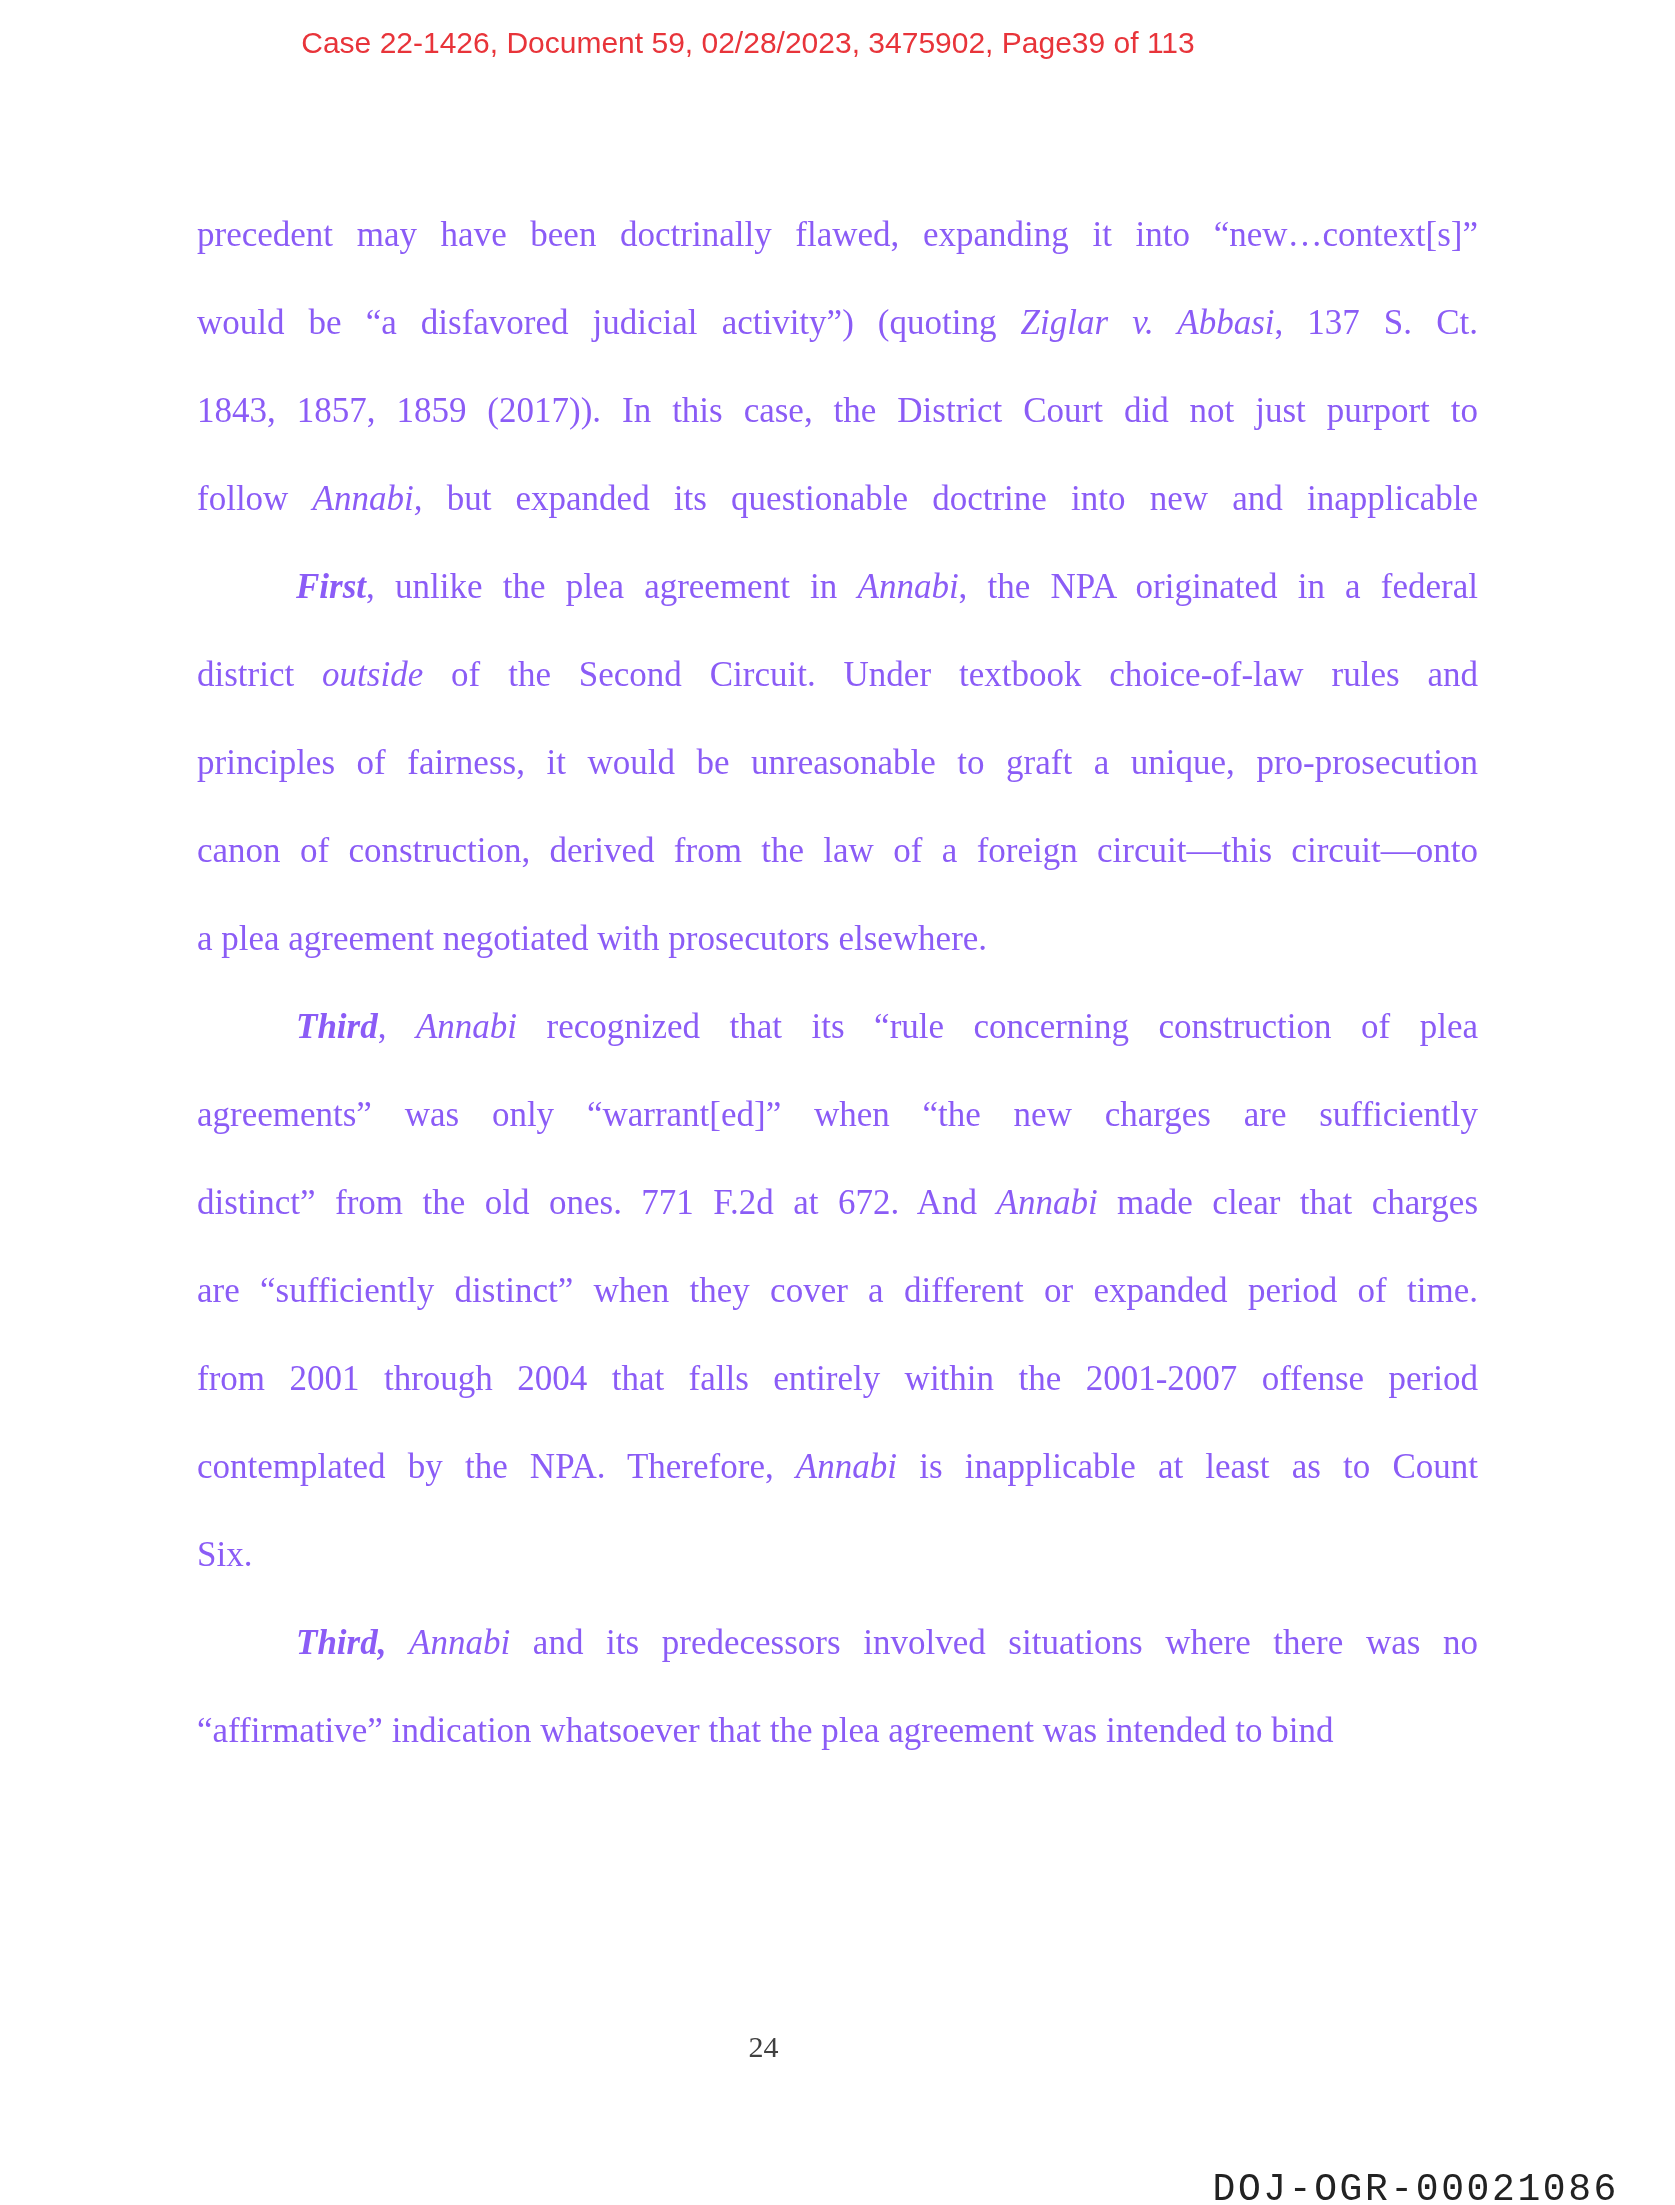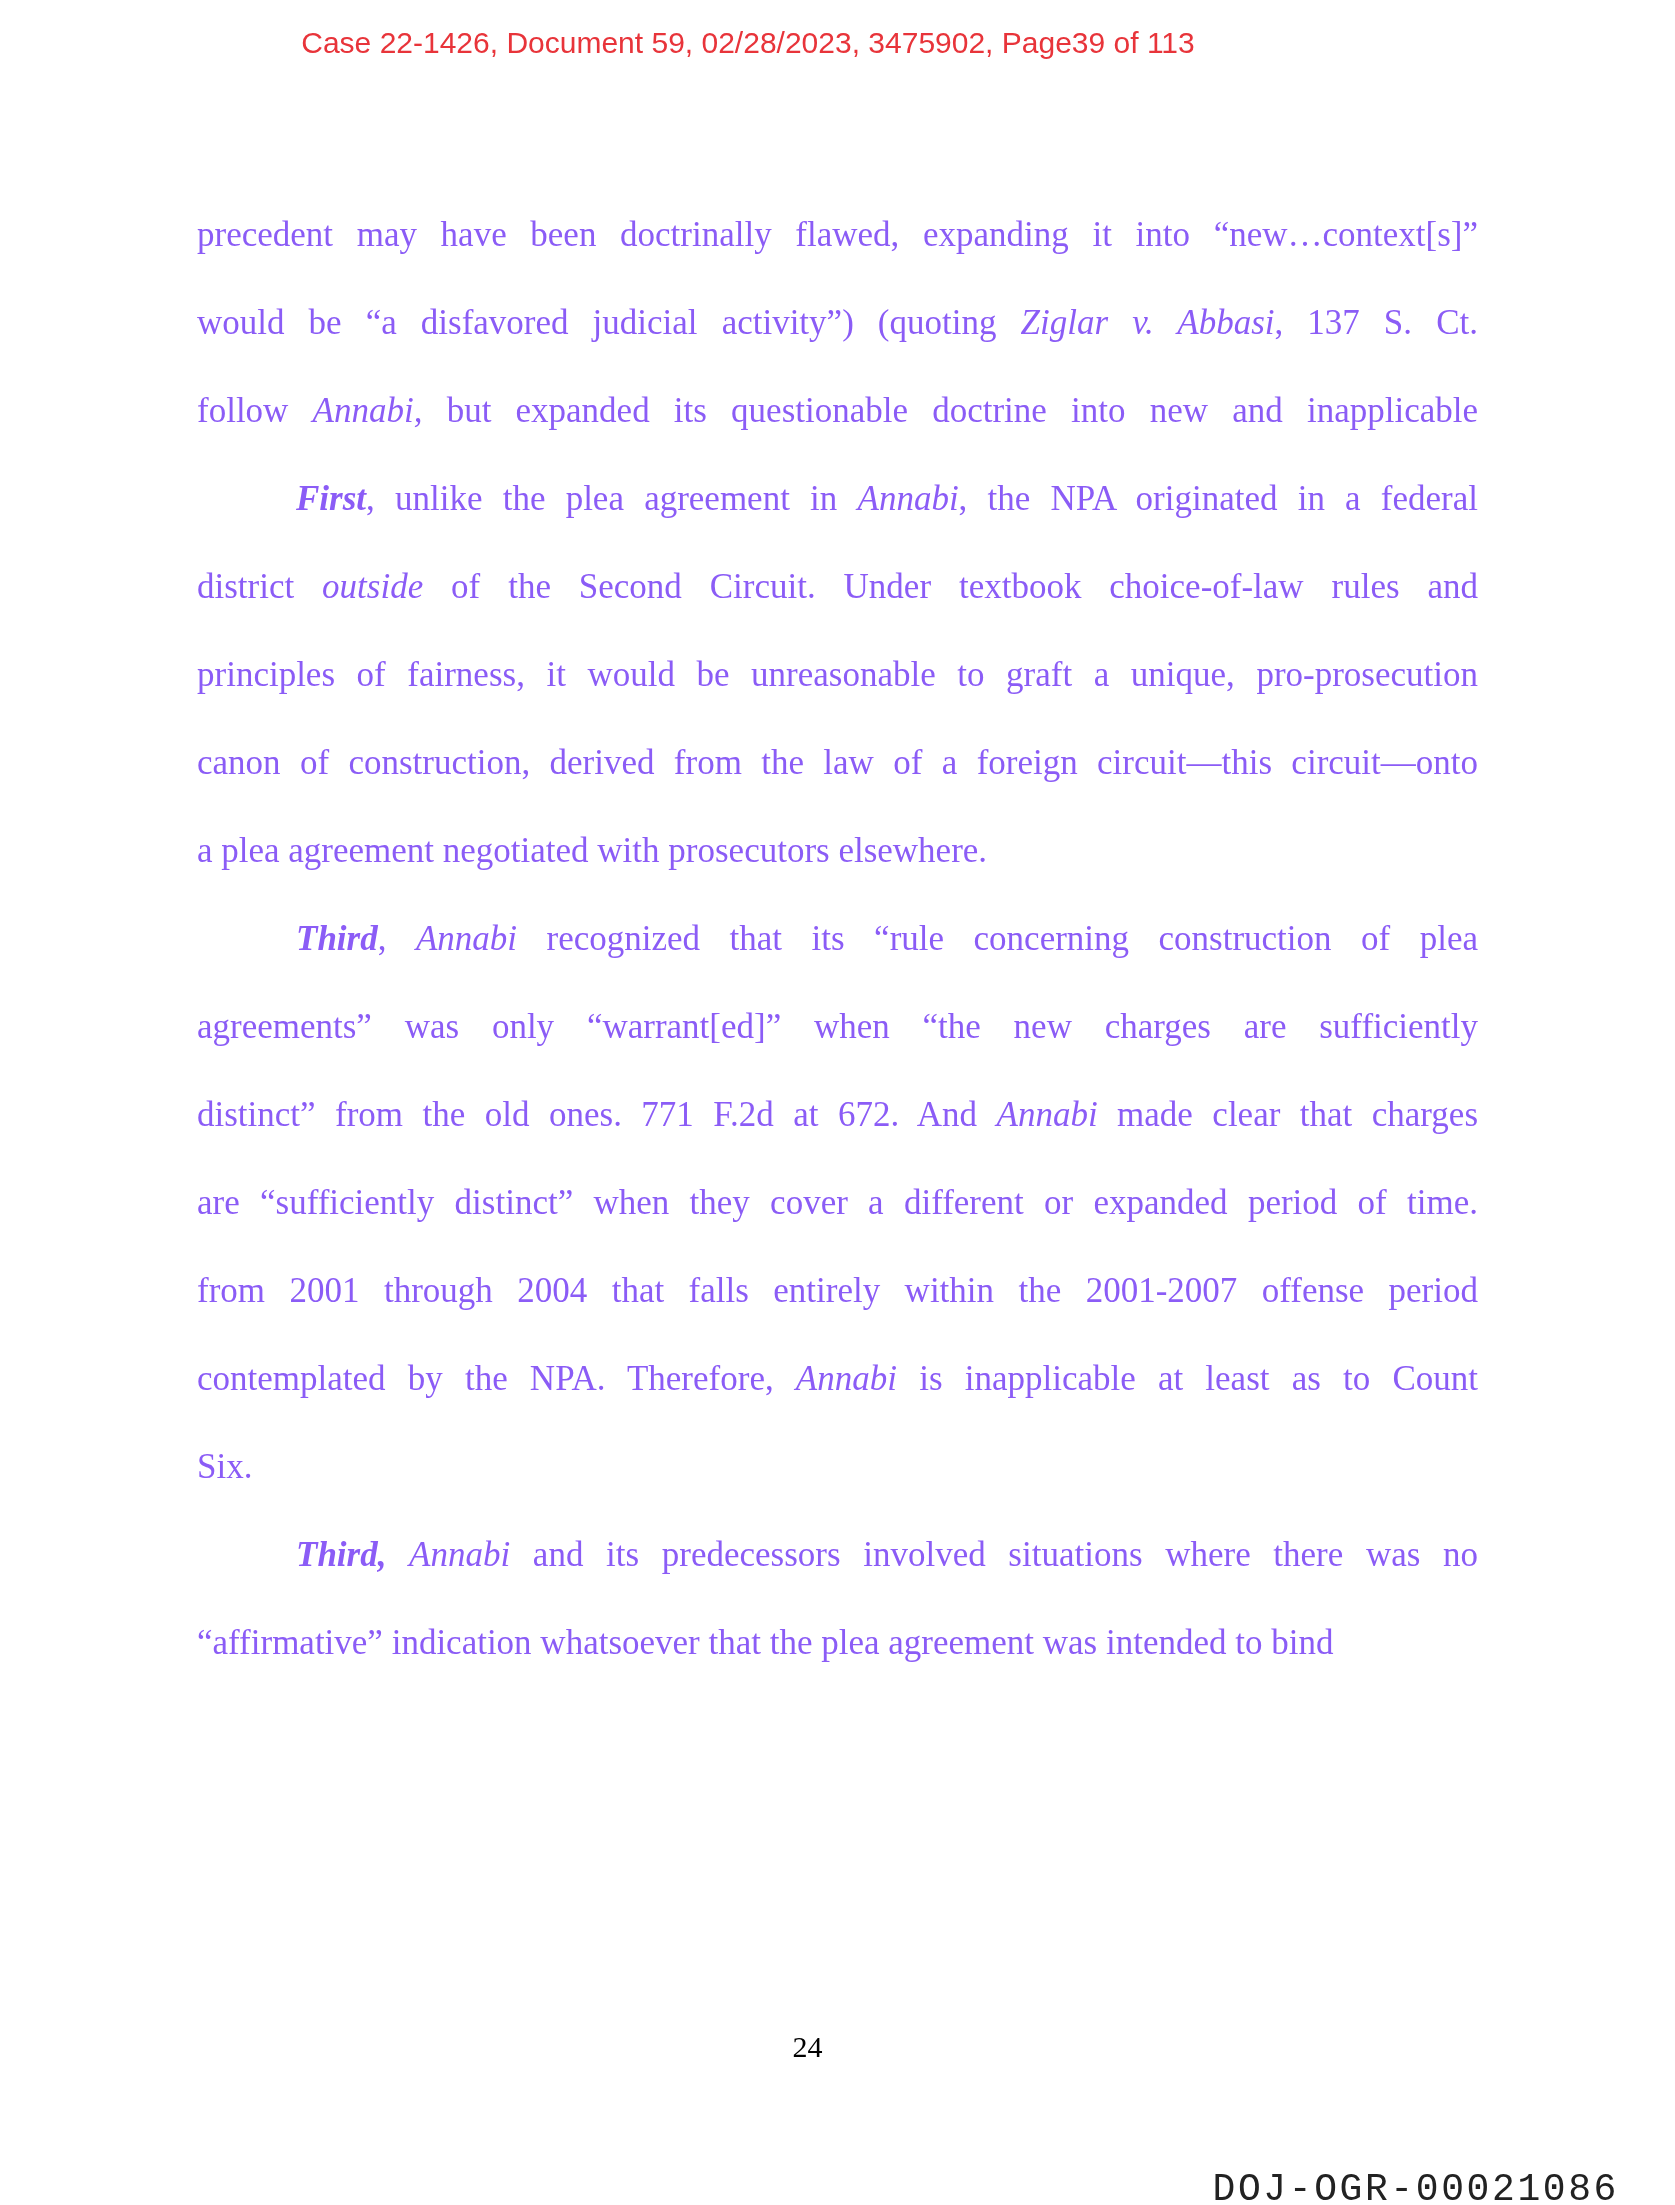--- a/index.html
+++ b/index.html
@@ -54,42 +54,42 @@
     .it { font-style: italic; }
     .bi { font-style: italic; font-weight: bold; }
     .page-number {
       position: absolute;
       top: 2030px;
       left: 0;
       width: 1527px;
       text-align: center;
       font-family: "Liberation Serif", serif;
       font-size: 30px;
-      color: #000000;
-      padding-left: 44px;
+      color: #404040;
     }
     .bates {
       position: absolute;
       top: 2168px;
       right: 56px;
       font-family: "Liberation Mono", monospace;
       font-size: 38px;
       color: #222222;
       letter-spacing: 2.6px;
     }
   </style>
 </head>
 <body>
 
 <div class="case-header">Case 22-1426, Document 59, 02/28/2023, 3475902, Page39 of 113</div>
 
 <div class="body-text" id="body-text">
     <div class="para">
       <span class="line"><span>precedent may have been doctrinally flawed, expanding it into “new…context[s]”</span></span>
       <span class="line"><span>would be “a disfavored judicial activity”) (quoting </span><span class="it">Ziglar v. Abbasi</span><span>, 137 S. Ct.</span></span>
+      <span class="line"><span>1843, 1857, 1859 (2017)).  In this case, the District Court did not just purport to</span></span>
       <span class="line"><span>follow </span><span class="it">Annabi,</span><span> but expanded its questionable doctrine into new and inapplicable</span></span>
     </div>
     <div class="para indent" style="text-indent: 0px;">
       <span class="line" style="padding-left: 99px;"><span class="bi">First</span><span>, unlike the plea agreement in </span><span class="it">Annabi</span><span>, the NPA originated in a federal</span></span>
       <span class="line"><span>district </span><span class="it">outside</span><span> of the Second Circuit.  Under textbook choice-of-law rules and</span></span>
       <span class="line"><span>principles of fairness, it would be unreasonable to graft a unique, pro-prosecution</span></span>
       <span class="line"><span>canon of construction, derived from the law of a foreign circuit—this circuit—onto</span></span>
       <span class="line last"><span>a plea agreement negotiated with prosecutors elsewhere.</span></span>
     </div>
     <div class="para indent" style="text-indent: 0px;">

